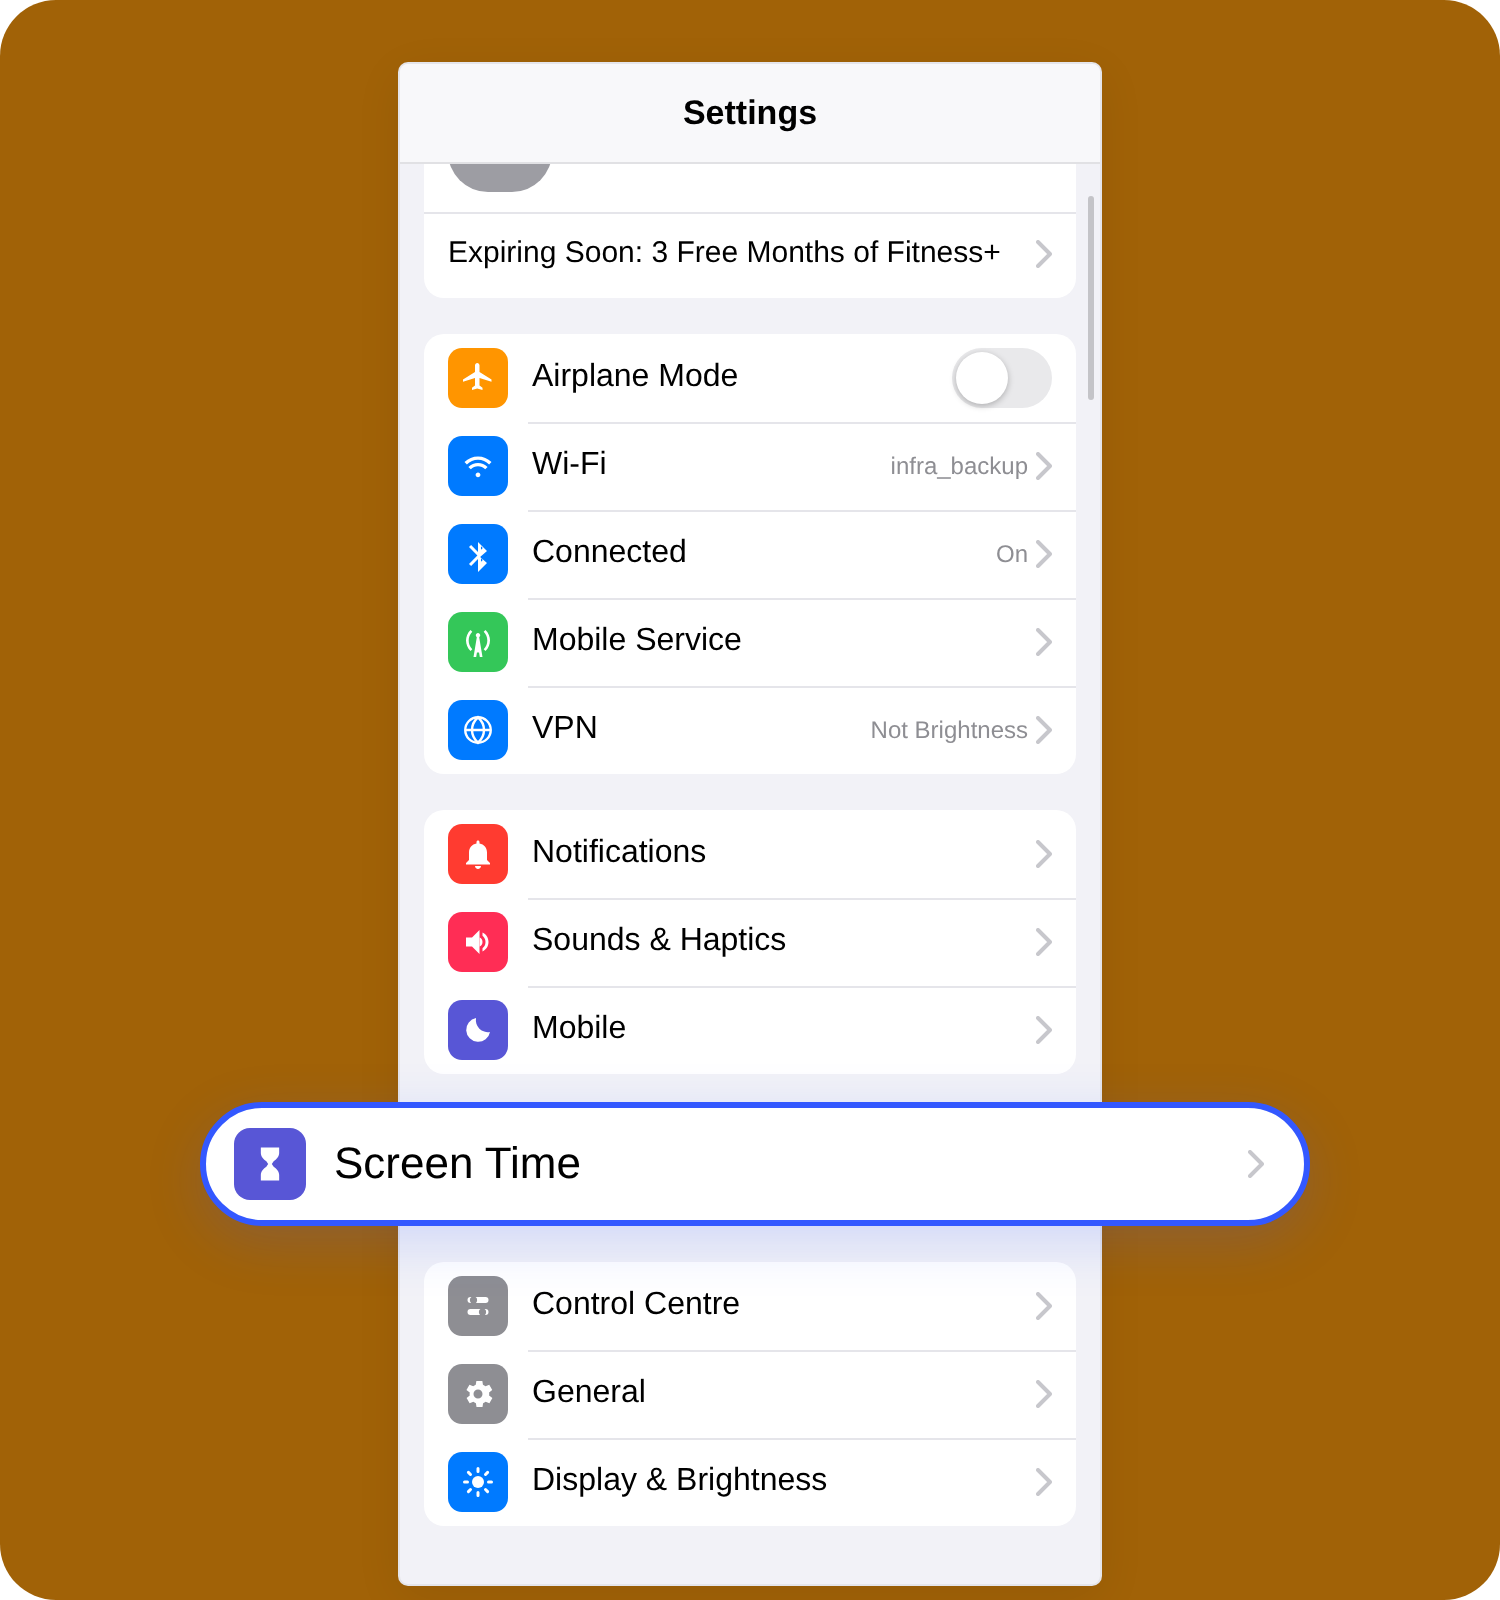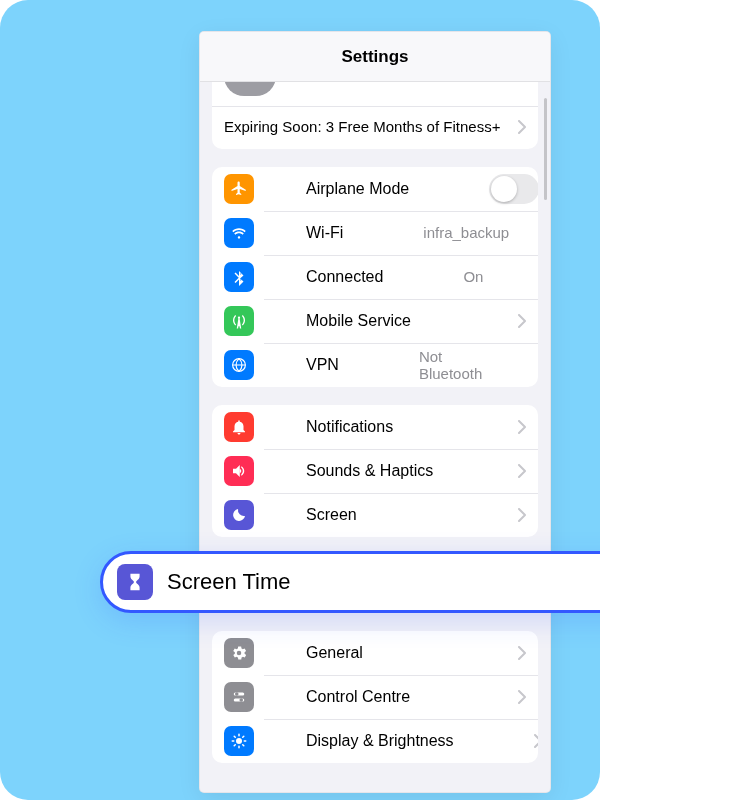--- a/index.html
+++ b/index.html
@@ -5,23 +5,23 @@
   * { box-sizing: border-box; margin: 0; padding: 0; }
   body {
     font-family: -apple-system, BlinkMacSystemFont, "Segoe UI", Helvetica, Arial, sans-serif;
     background: #fff;
     width: 750px;
     height: 800px;
     overflow: hidden;
     position: relative;
   }
   .canvas {
-    width: 600px;
+    width: 750px;
     height: 800px;
-    background: #7dd3fc;
+    background: #a16207;
     border-radius: 28px;
     position: relative;
     overflow: hidden;
   }
   .phone {
     position: absolute;
     left: 200px;
     top: 32px;
     width: 350px;
     height: 760px;
@@ -63,21 +63,20 @@
     border-radius: 10px;
     overflow: hidden;
   }
   .group.first { margin-top: 0; border-top-left-radius:0; border-top-right-radius:0;}
   .row {
     display: flex;
     align-items: center;
     min-height: 44px;
     padding: 0 12px 0 12px;
     position: relative;
-    gap: 40px;
   }
   .row + .row::before {
     content: "";
     position: absolute;
     left: 52px; right: 0; top: 0;
     height: 1px;
     background: #e5e5ea;
   }
   .profile-row {
     display: flex;
@@ -108,21 +107,21 @@
     border-radius: 7px;
     margin-right: 12px;
     flex: none;
     display:flex;
     align-items:center;
     justify-content:center;
   }
   .icon svg { width:18px; height:18px; display:block; }
   .row-label { flex: none; font-size: 16px; color:#000; }
   .spacer { flex: 1; }
-  .row-value { font-size: 15px; color: #8e8e93; margin-right: 22px; }
+  .row-value { font-size: 12px; color: #8e8e93; margin-right: 4px; }
   .chev {
     width: 8px; height: 14px;
     flex:none;
   }
   .chev svg { width:8px; height:14px; display:block; }
   .toggle {
     width: 50px; height: 30px;
     border-radius: 15px;
     background: #e9e9eb;
     position: relative;
@@ -252,21 +251,21 @@
 
         <div class="row">
           <span class="icon" style="background:#007aff">
             <svg viewBox="0 0 24 24">
                 <circle cx="12" cy="12" r="8.5" stroke="#fff" stroke-width="1.6" fill="none"></circle>
                 <path d="M3.5 12h17M12 3.5c2.5 2.3 4 5.3 4 8.5s-1.5 6.2-4 8.5c-2.5-2.3-4-5.3-4-8.5s1.5-6.2 4-8.5z" stroke="#fff" stroke-width="1.6" fill="none"></path>
               </svg>
           </span>
           <span class="row-label">VPN</span>
           <span class="spacer"></span>
-          <span class="row-value">Not Bluetooth</span>
+          <span class="row-value">Not Brightness</span>
           <span class="chev">
               <svg viewBox="0 0 8 14">
                 <path d="M1 1l6 6-6 6" stroke="#c7c7cc" stroke-width="2" fill="none" stroke-linecap="round" stroke-linejoin="round"></path>
               </svg>
             </span>
         </div>
       </div>
 
       <div class="group">
         <div class="row">
@@ -296,58 +295,58 @@
                 <path d="M1 1l6 6-6 6" stroke="#c7c7cc" stroke-width="2" fill="none" stroke-linecap="round" stroke-linejoin="round"></path>
               </svg>
             </span>
         </div>
         <div class="row">
           <span class="icon" style="background:#5856d6">
             <svg viewBox="0 0 24 24">
                 <path fill="#fff" d="M20 13.3A8 8 0 0 1 10.7 4 8 8 0 1 0 20 13.3z"></path>
               </svg>
           </span>
-          <span class="row-label">Screen</span>
+          <span class="row-label">Mobile</span>
           <span class="spacer"></span>
           <span class="chev">
               <svg viewBox="0 0 8 14">
                 <path d="M1 1l6 6-6 6" stroke="#c7c7cc" stroke-width="2" fill="none" stroke-linecap="round" stroke-linejoin="round"></path>
               </svg>
             </span>
         </div>
 
       </div>
 
       <div class="pill-gap"></div>
 
       <div class="group">
-        <div class="row">
-          <span class="icon" style="background:#8e8e93">
-            <svg viewBox="0 0 24 24">
-                <path fill="#fff" d="M19.4 13l.1-1-.1-1 2.1-1.6-2-3.5-2.5 1a7 7 0 0 0-1.7-1l-.4-2.6h-4l-.4 2.6c-.6.3-1.2.6-1.7 1l-2.5-1-2 3.5L6.5 11l-.1 1 .1 1-2.1 1.6 2 3.5 2.5-1c.5.4 1.1.7 1.7 1l.4 2.6h4l.4-2.6c.6-.3 1.2-.6 1.7-1l2.5 1 2-3.5L19.4 13zM12 15a3 3 0 1 1 0-6 3 3 0 0 1 0 6z"></path>
-              </svg>
-          </span>
-          <span class="row-label">General</span>
-          <span class="spacer"></span>
-          <span class="chev">
-              <svg viewBox="0 0 8 14">
-                <path d="M1 1l6 6-6 6" stroke="#c7c7cc" stroke-width="2" fill="none" stroke-linecap="round" stroke-linejoin="round"></path>
-              </svg>
-            </span>
-        </div>
         <div class="row">
           <span class="icon" style="background:#8e8e93">
             <svg viewBox="0 0 24 24">
                 <rect x="5" y="6" width="14" height="4" rx="2" fill="#fff"></rect>
                 <rect x="5" y="14" width="14" height="4" rx="2" fill="#fff"></rect>
                 <circle cx="9" cy="8" r="2.4" fill="#8e8e93"></circle>
                 <circle cx="15" cy="16" r="2.4" fill="#8e8e93"></circle>
               </svg>
           </span>
           <span class="row-label">Control Centre</span>
+          <span class="spacer"></span>
+          <span class="chev">
+              <svg viewBox="0 0 8 14">
+                <path d="M1 1l6 6-6 6" stroke="#c7c7cc" stroke-width="2" fill="none" stroke-linecap="round" stroke-linejoin="round"></path>
+              </svg>
+            </span>
+        </div>
+        <div class="row">
+          <span class="icon" style="background:#8e8e93">
+            <svg viewBox="0 0 24 24">
+                <path fill="#fff" d="M19.4 13l.1-1-.1-1 2.1-1.6-2-3.5-2.5 1a7 7 0 0 0-1.7-1l-.4-2.6h-4l-.4 2.6c-.6.3-1.2.6-1.7 1l-2.5-1-2 3.5L6.5 11l-.1 1 .1 1-2.1 1.6 2 3.5 2.5-1c.5.4 1.1.7 1.7 1l.4 2.6h4l.4-2.6c.6-.3 1.2-.6 1.7-1l2.5 1 2-3.5L19.4 13zM12 15a3 3 0 1 1 0-6 3 3 0 0 1 0 6z"></path>
+              </svg>
+          </span>
+          <span class="row-label">General</span>
           <span class="spacer"></span>
           <span class="chev">
               <svg viewBox="0 0 8 14">
                 <path d="M1 1l6 6-6 6" stroke="#c7c7cc" stroke-width="2" fill="none" stroke-linecap="round" stroke-linejoin="round"></path>
               </svg>
             </span>
         </div>
         <div class="row">
           <span class="icon" style="background:#007aff">
             <svg viewBox="0 0 24 24">

